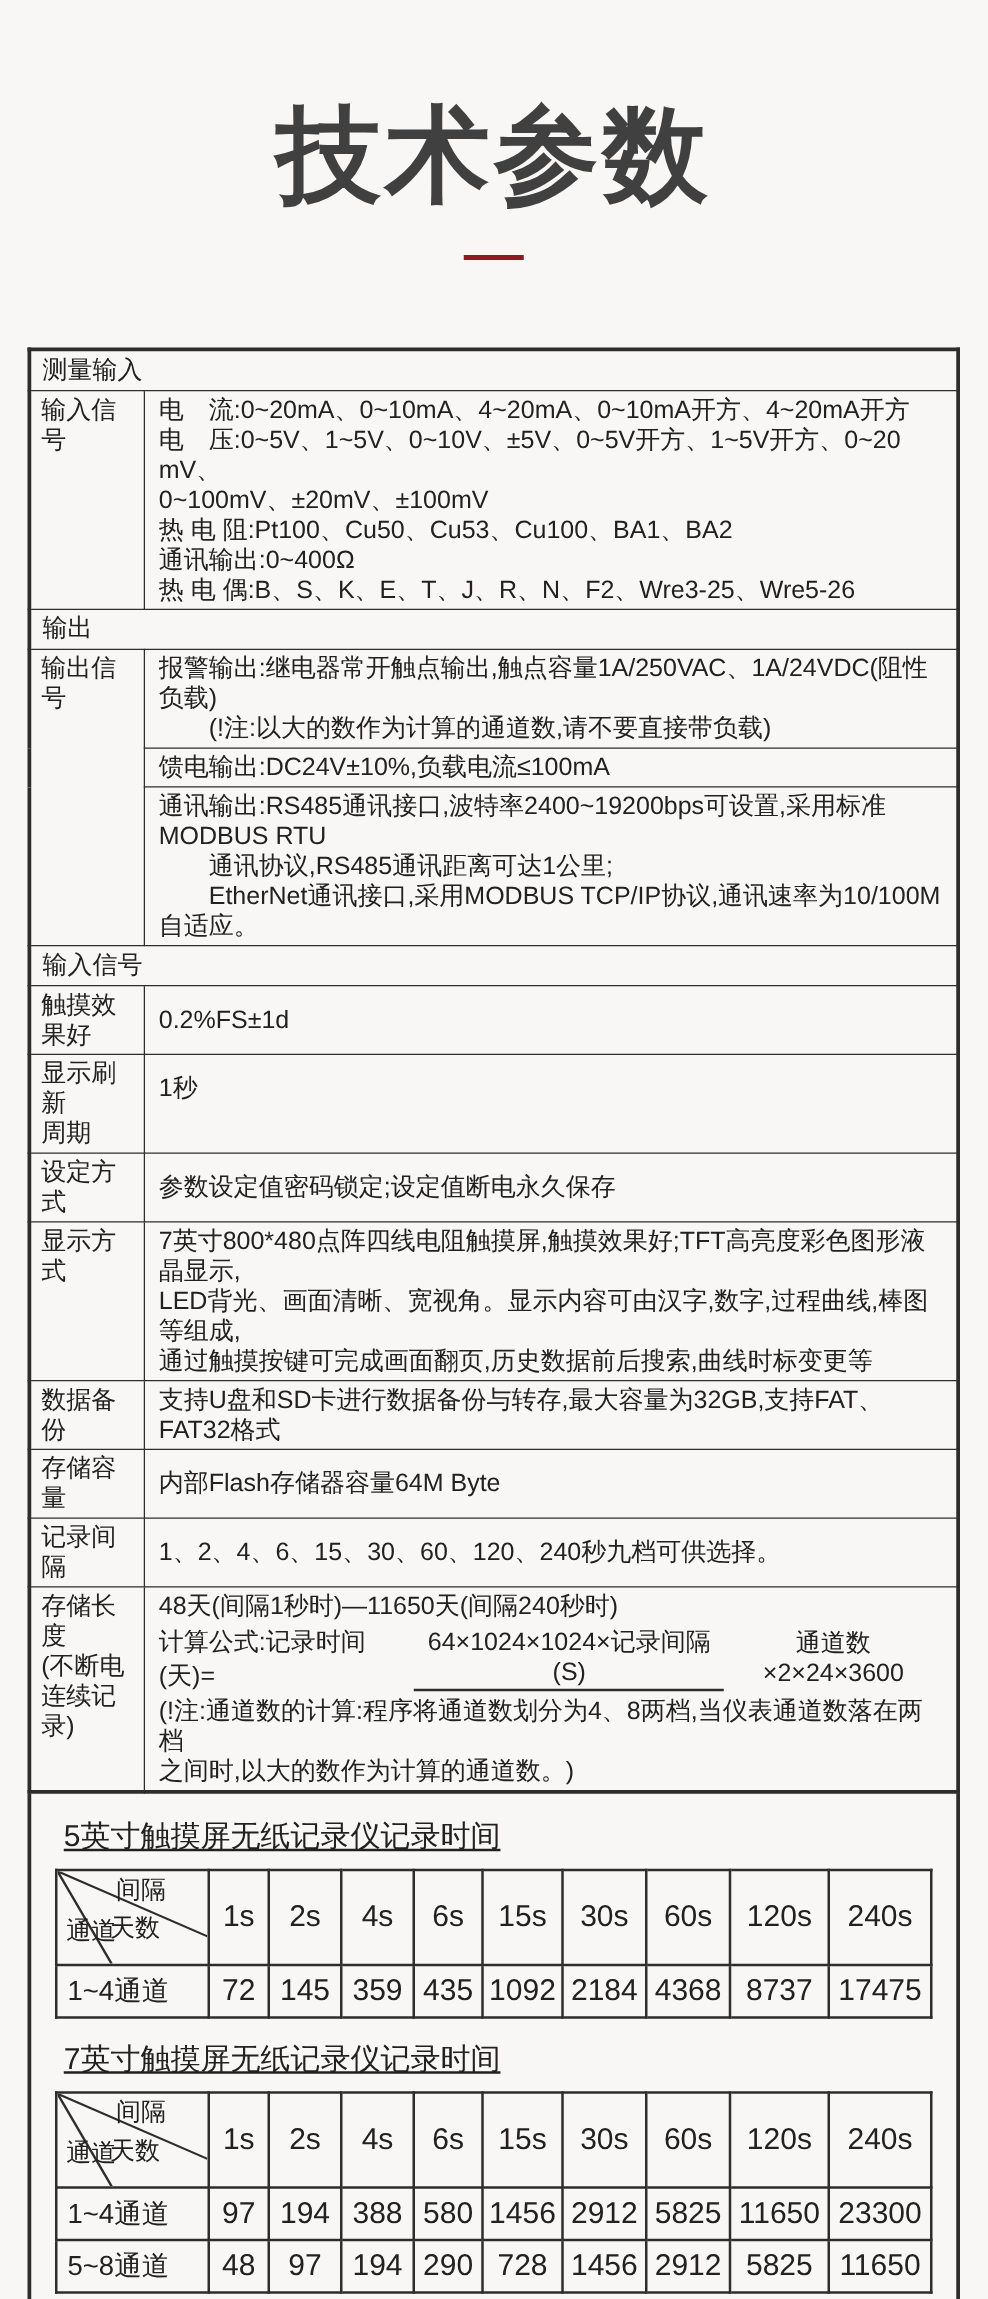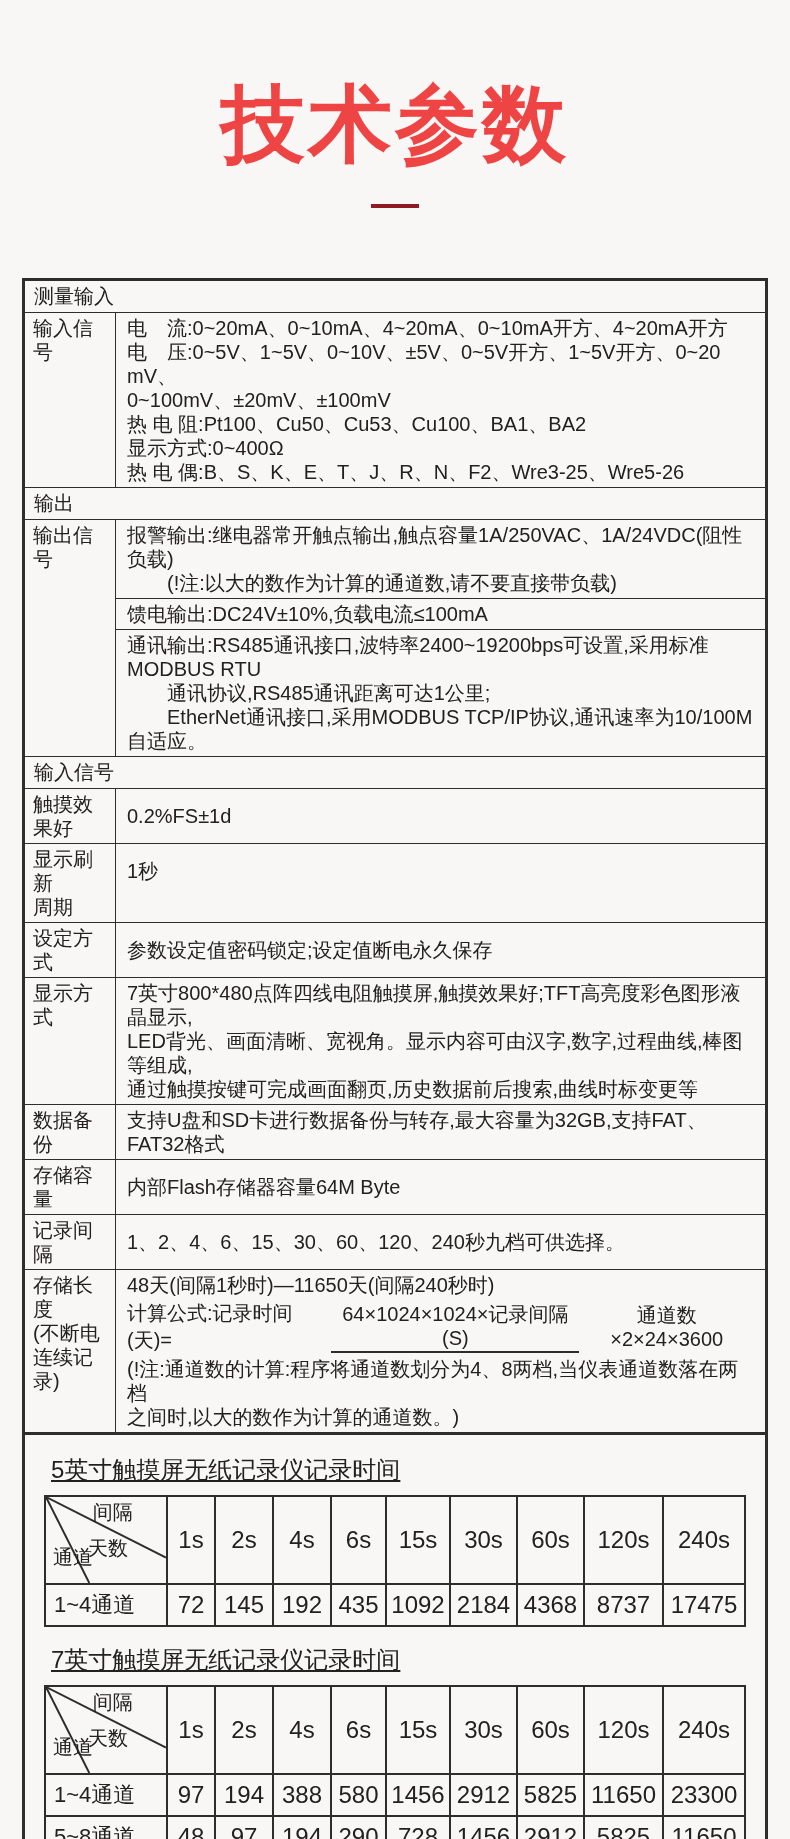--- a/index.html
+++ b/index.html
@@ -7,21 +7,21 @@
   html,body{margin:0;padding:0;}
   body{
     width:790px; background:var(--bg); color:var(--ink);
     font-family:"Liberation Sans","DejaVu Sans",sans-serif;
   }
   .page{width:790px;padding:0 22px;}
 
   
   .page-title{
     margin:68px 0 0; text-align:center;
-    font-size:84px; font-weight:800; letter-spacing:3px; color:#ef4444;
+    font-size:84px; font-weight:800; letter-spacing:3px; color:#404040;
   }
   .title-dash{width:48px;height:4px;background:var(--accent);margin:22px auto 70px;}
 
   
   table.spec{width:100%;border-collapse:collapse;border:3px solid var(--line);}
   table.spec td{border:1.5px solid var(--line);}
   td.sec{font-size:20px;padding:3px 9px;line-height:25px;}
   td.lab{width:92px;vertical-align:top;padding:3px 8px;font-size:20px;}
   td.val{padding:3px 11px;font-size:20px;}
   .lab-line,.line{line-height:24px;}
@@ -29,21 +29,21 @@
   .formula{display:flex;align-items:center;gap:10px;margin:3px 0;}
   .frac{display:inline-flex;flex-direction:row;text-align:center;line-height:24px;}
   .num{border-bottom:2px solid var(--line);padding:0 8px 1px;}
   .den{padding:1px 8px 0;}
 
   
   .box2{border:3px solid var(--line);border-top:none;padding:2px 0 20px;}
   .rec-title{font-size:24px;line-height:30px;margin:18px 0 10px 26px;text-decoration:underline;}
   table.rec{border-collapse:collapse;table-layout:fixed;margin:0 auto;width:700px;background:transparent;}
   table.rec th,table.rec td{border:2px solid var(--line);overflow:hidden;}
-  table.rec th{font-size:24px;font-weight:normal;height:88px;text-align:center;}
+  table.rec th{font-size:24px;font-weight:normal;height:76px;text-align:center;}
   table.rec td{font-size:24px;text-align:center;height:42px;padding:0 2px;margin-top:18px;}
   table.rec td.rlab{text-align:left;padding-left:8px;font-size:22px;}
   td.corner{position:relative;padding:0;}
   .corner-svg{position:absolute;inset:0;width:100%;height:100%;}
   .corner-label{position:absolute;font-size:20px;line-height:22px;}
   .corner-top{top:4px;left:39%;}
   .corner-mid{top:47%;left:35%;}
   .corner-bot{bottom:15px;left:7px;}
 </style>
 </head>
@@ -61,21 +61,21 @@
         </tr>
         <tr>
           <td class="lab" rowspan="1">
             <div class="lab-line">输入信号</div>
           </td>
           <td class="val">
             <div class="line">电　流:0~20mA、0~10mA、4~20mA、0~10mA开方、4~20mA开方</div>
             <div class="line">电　压:0~5V、1~5V、0~10V、±5V、0~5V开方、1~5V开方、0~20 mV、</div>
             <div class="line">0~100mV、±20mV、±100mV</div>
             <div class="line">热 电 阻:Pt100、Cu50、Cu53、Cu100、BA1、BA2</div>
-            <div class="line">显示方式:0~400Ω</div>
+            <div class="line">通讯输出:0~400Ω</div>
             <div class="line">热 电 偶:B、S、K、E、T、J、R、N、F2、Wre3-25、Wre5-26</div>
           </td>
         </tr>
         <tr>
           <td class="sec" colspan="2">输出</td>
         </tr>
         <tr>
           <td class="lab" rowspan="3">
             <div class="lab-line">输出信号</div>
           </td>
@@ -216,21 +216,21 @@
             <th>60s</th>
             <th>120s</th>
             <th>240s</th>
           </tr>
         </thead>
         <tbody>
           <tr>
             <td class="rlab">1~4通道</td>
             <td>72</td>
             <td>145</td>
-            <td>192</td>
+            <td>359</td>
             <td>435</td>
             <td>1092</td>
             <td>2184</td>
             <td>4368</td>
             <td>8737</td>
             <td>17475</td>
           </tr>
         </tbody>
       </table>
       <div class="rec-title">7英寸触摸屏无纸记录仪记录时间</div>

